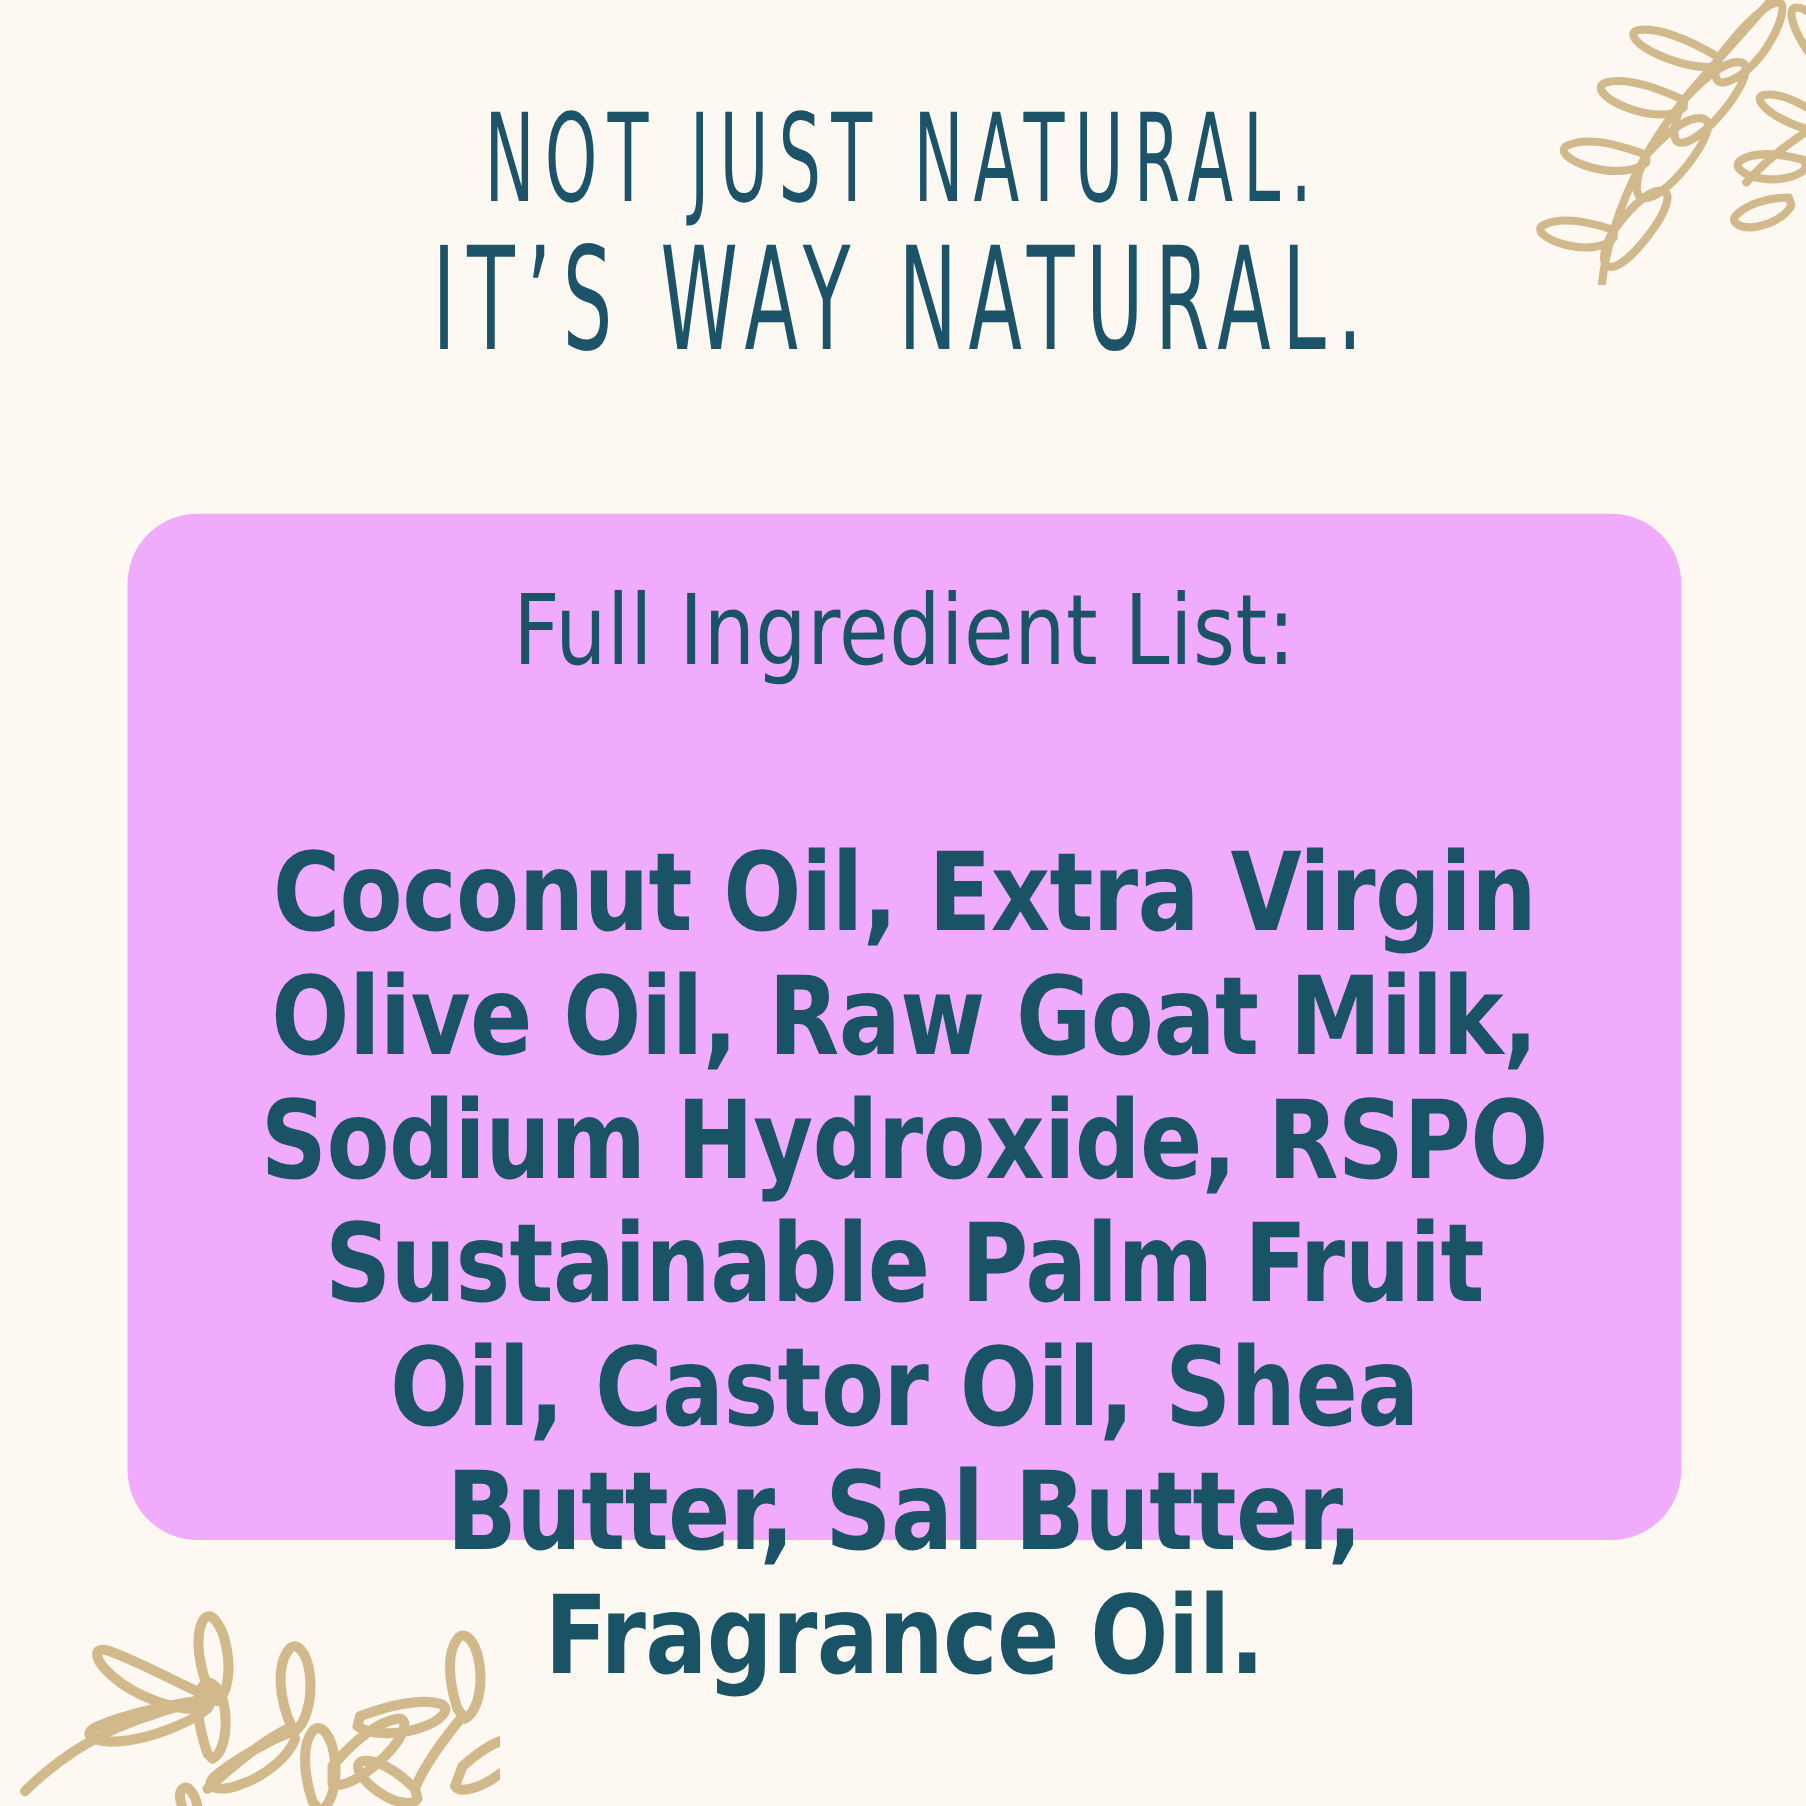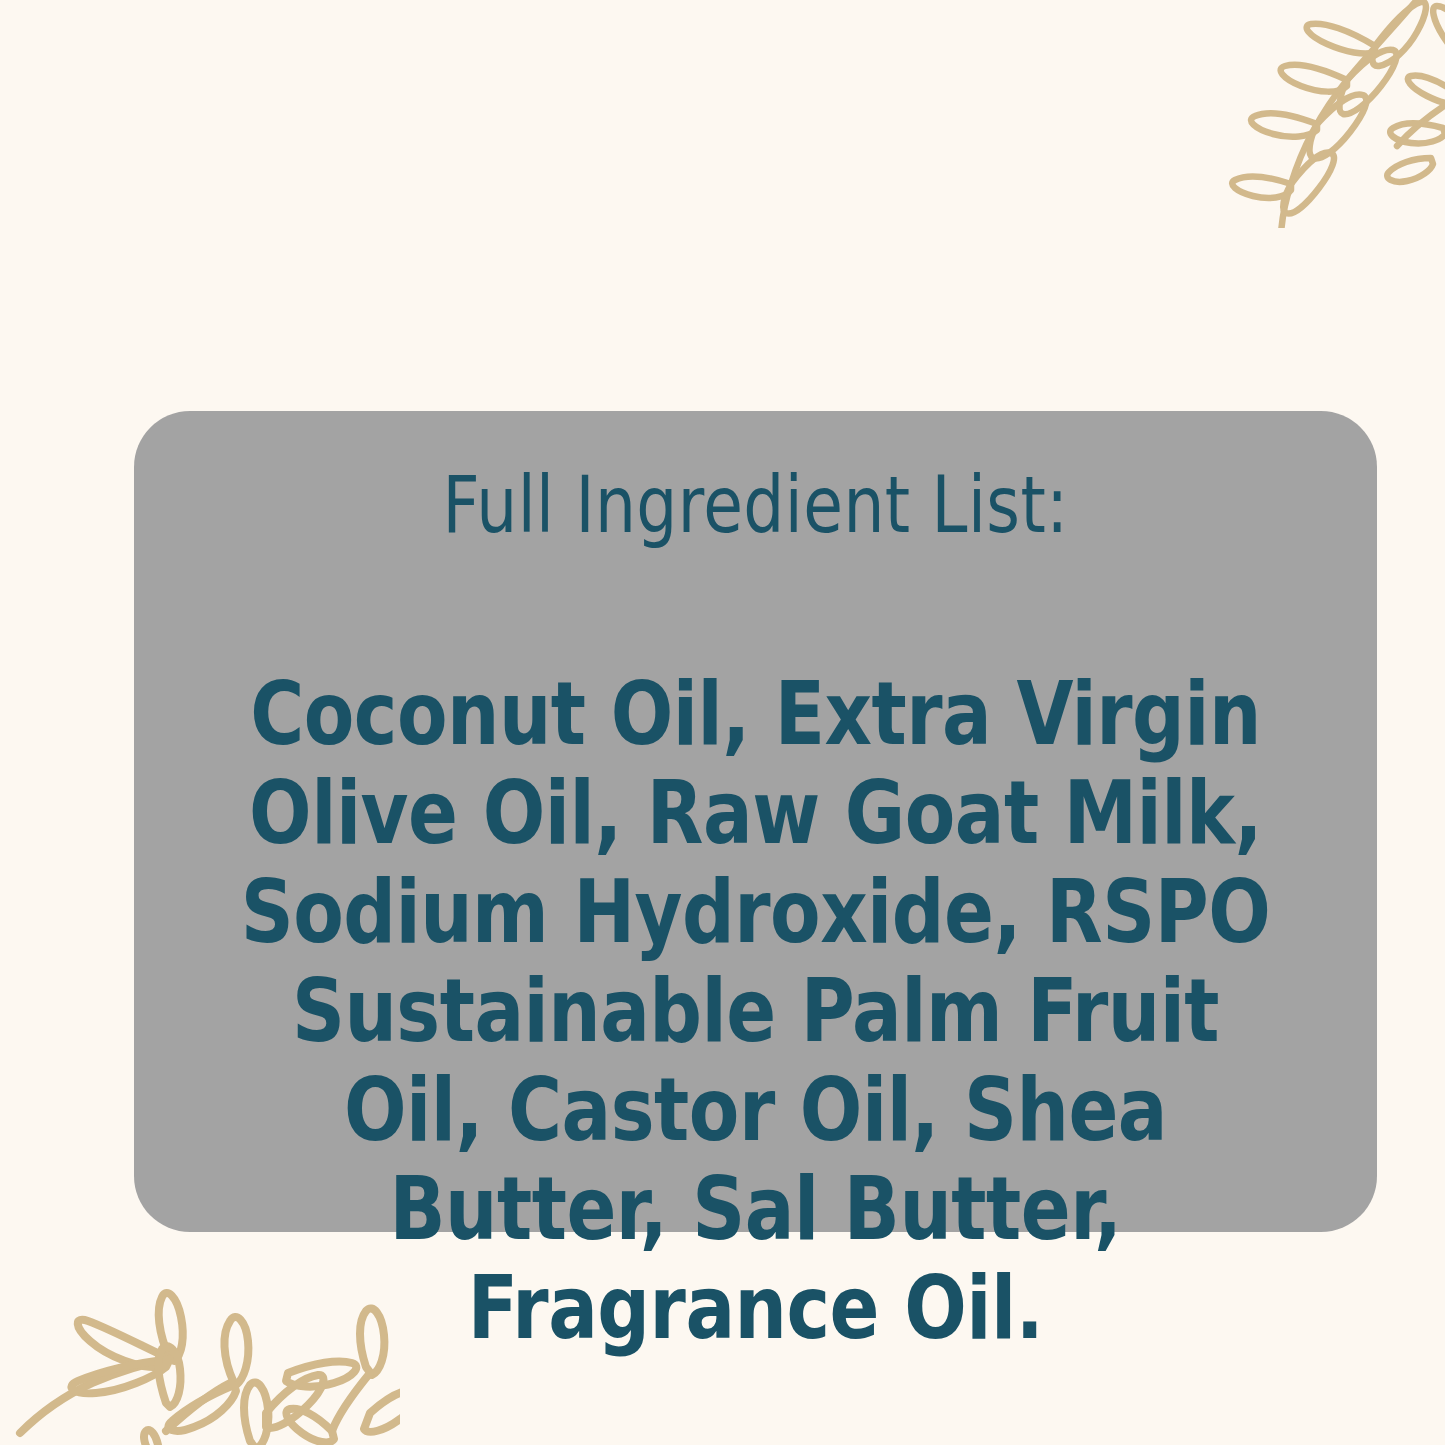--- a/index.html
+++ b/index.html
@@ -72,25 +72,24 @@
     margin-top: 10px;
   }
 
   
   .card {
     position: absolute;
     left: 102px;
     top: 411px;
     width: 1243px;
     height: 821px;
-    background: #a3a3a3;
+    background: #f0abfc;
     border-radius: 56px;
     box-sizing: border-box;
     padding: 44px 52px 40px 52px;
-    margin-left: 32px;
   }
 
   .card-title {
     text-align: center;
     color: #1a5266;
     font-family: "Liberation Sans Narrow", "DejaVu Sans Condensed", "Liberation Sans", sans-serif;
     font-weight: 400;
     font-size: 78px;
     letter-spacing: 0.5px;
     line-height: 1.05;
@@ -160,19 +159,23 @@
         <path d="M396 104 C 388 80, 388 58, 396 48 C 403 40, 412 52, 414 72 C 416 92, 410 108, 402 112 Z"></path>
         <path d="M400 110 C 382 132, 368 152, 362 168"></path>
         <path d="M400 150 C 418 134, 434 126, 444 128 C 452 130, 446 144, 430 156 C 414 168, 398 172, 394 166 Z"></path>
         <path d="M362 168 C 346 152, 330 144, 320 146 C 312 148, 318 160, 332 170 C 346 180, 360 182, 364 176 Z"></path>
 
         <path d="M182 194 C 174 182, 172 172, 176 168 C 180 164, 186 172, 188 182 C 190 192, 188 198, 184 198 Z"></path>
       </g>
     </svg>
   </div>
 
+  <div class="headline">
+    <span class="headline-line headline-line-1">NOT JUST NATURAL.</span>
+    <span class="headline-line headline-line-2">IT’S WAY NATURAL.</span>
+  </div>
 
   <div class="card">
     <div class="card-title">Full Ingredient List:</div>
     <div class="card-body">Coconut Oil, Extra Virgin Olive Oil, Raw Goat Milk, Sodium Hydroxide, RSPO Sustainable Palm Fruit Oil, Castor Oil, Shea Butter, Sal Butter, Fragrance Oil.</div>
   </div>
 
 </div>
 
 </body></html>

